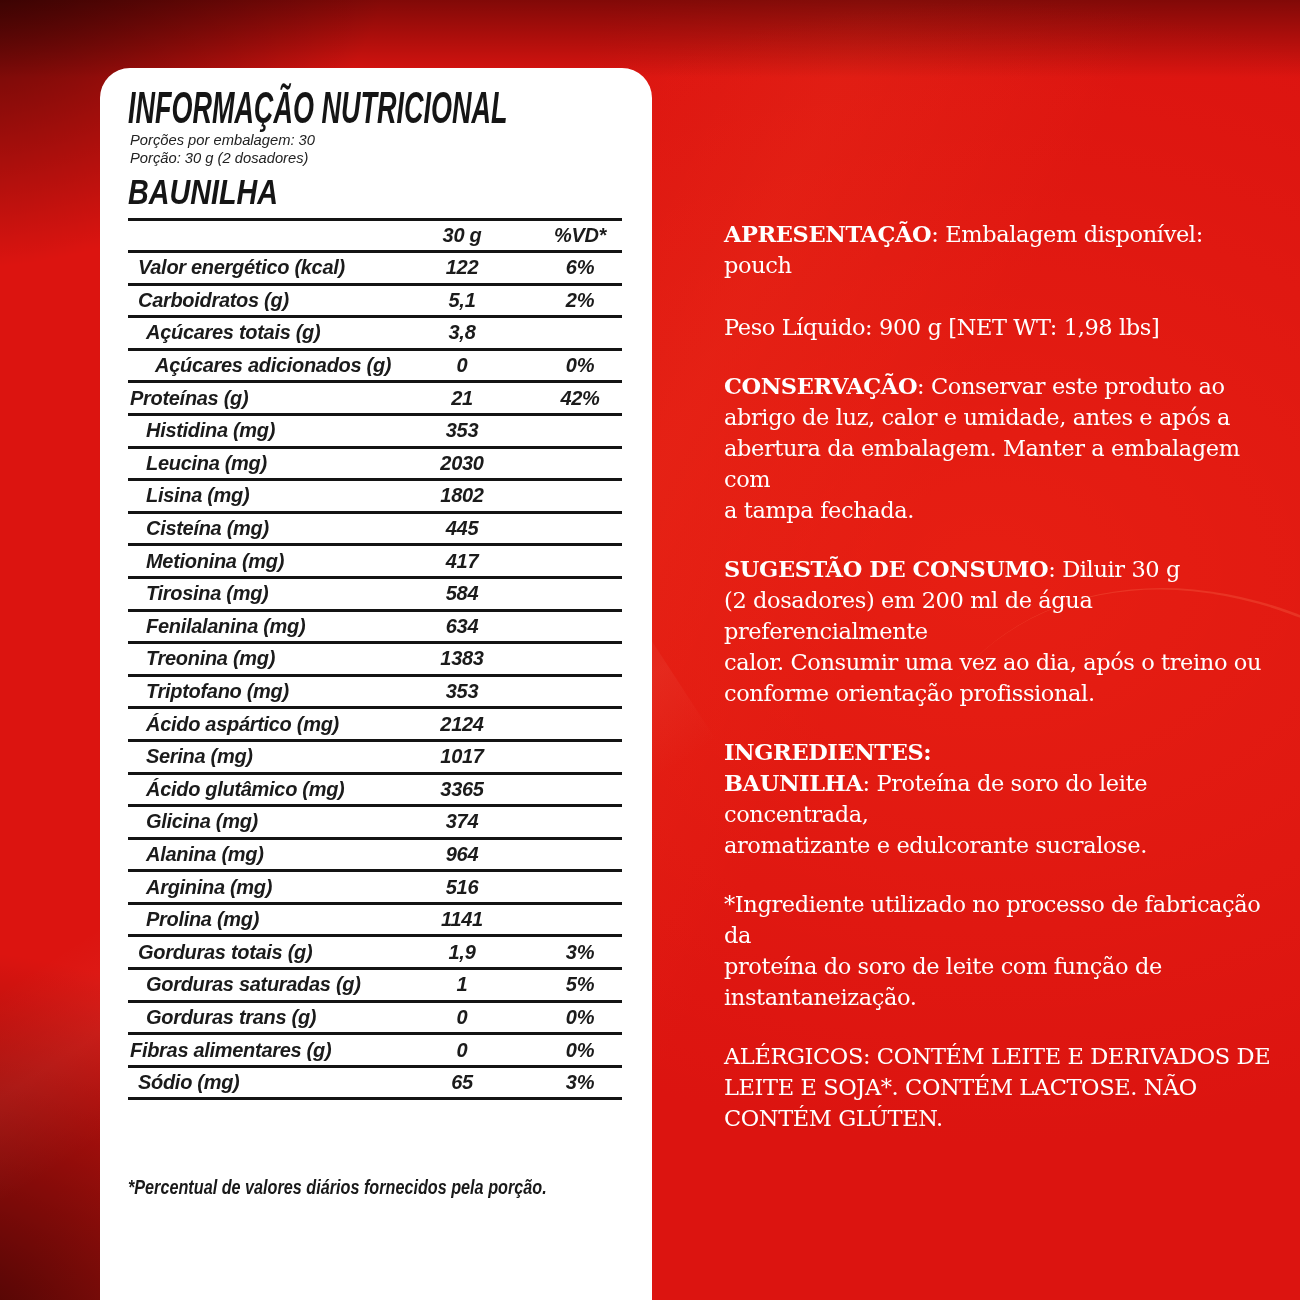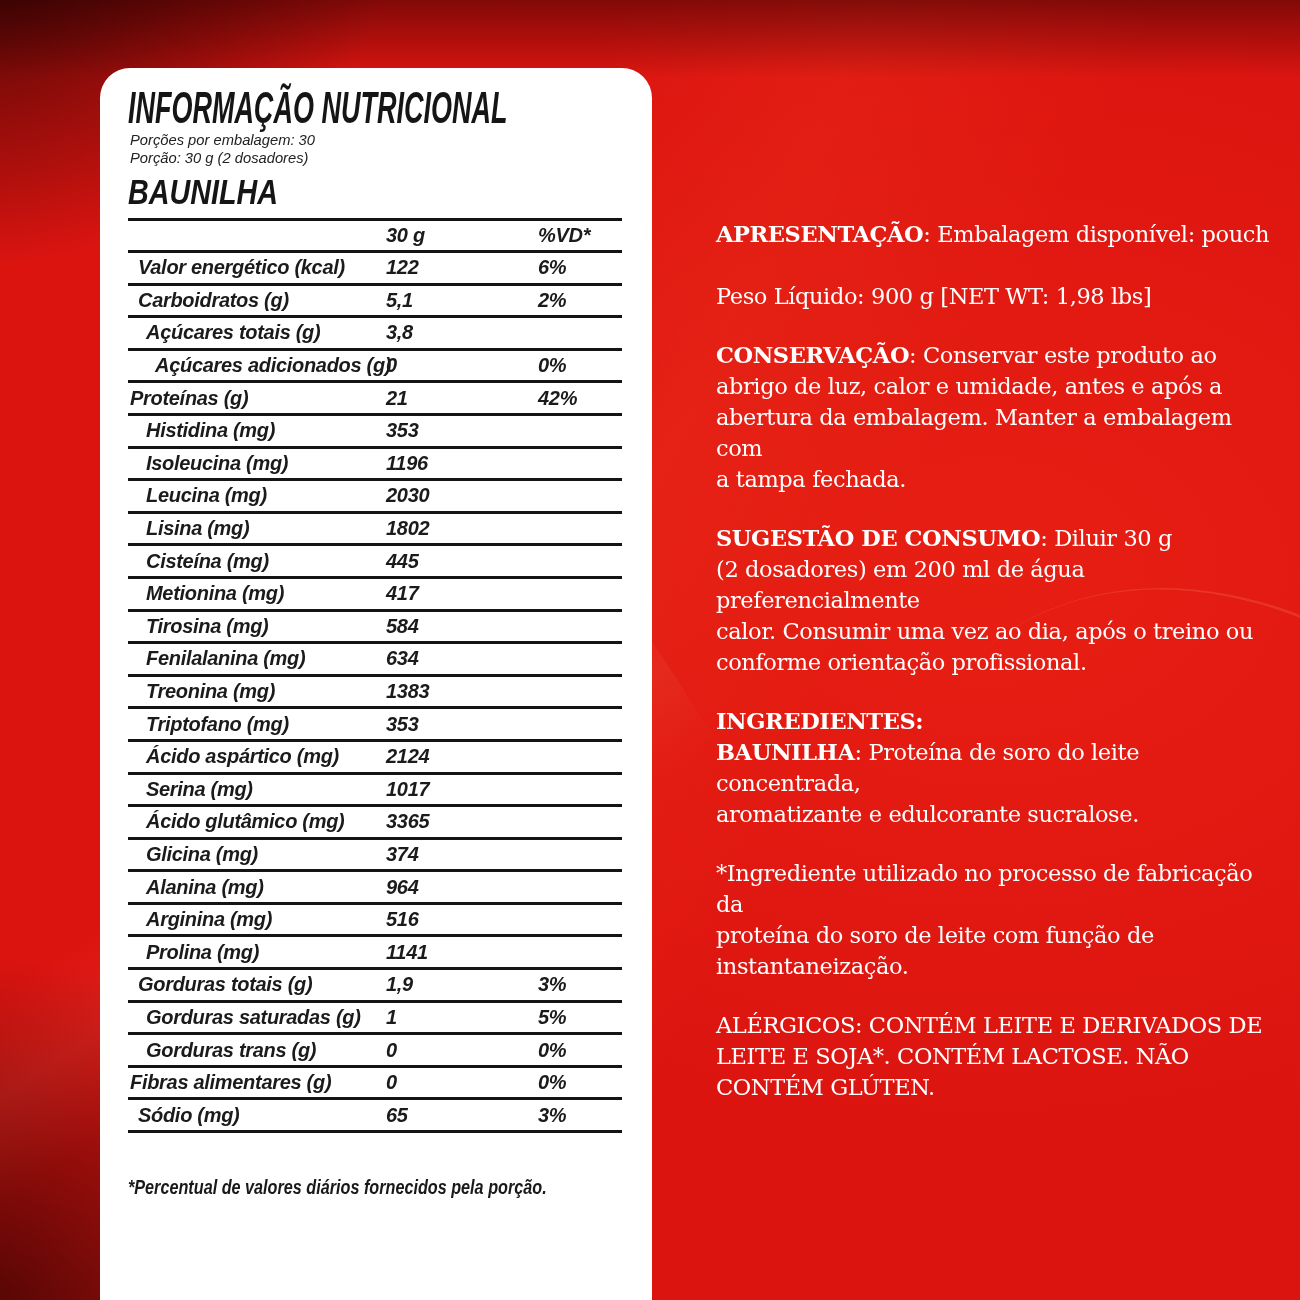--- a/index.html
+++ b/index.html
@@ -55,37 +55,37 @@
     position:absolute;left:28px;top:150px;width:494px;
     border-top:3px solid #141414;
     font-weight:bold;font-size:20px;letter-spacing:-0.3px;color:#1b1b1b;
   }
   .t-row{
     display:grid;grid-template-columns:258px 152px 84px;
     align-items:center;height:29.6px;border-bottom:3px solid #141414;
   }
   .t-head{height:29px;}
   .t-label{white-space:nowrap;overflow:visible;}
-  .t-num,.t-dv{white-space:nowrap;}
+  .t-num,.t-dv{text-align:center;white-space:nowrap;}
   .ind0{padding-left:2px;}
   .ind1{padding-left:10px;}
   .ind2{padding-left:18px;}
   .ind3{padding-left:27px;}
   .lfoot{
     position:absolute;left:28px;top:1108px;
     font-size:20px;font-weight:bold;white-space:nowrap;
     transform:scaleX(0.81);transform-origin:0 0;color:#191919;
   }
   
   .info{
     position:absolute;left:712px;top:219px;width:560px;
     color:#ffffff;font-family:"DejaVu Serif","Liberation Serif",serif;
     font-size:22.5px;line-height:31px;letter-spacing:-0.4px;
   }
-  .info p{margin:0 0 28px 4px;}
+  .info p{margin:0 0 28px 12px;}
   .info .b{font-weight:bold;}
 </style>
 </head>
 <body>
 
 <div class="bg"></div>
 <div class="streak streak-1"></div>
 <div class="streak streak-2"></div>
 
 <div class="card">
@@ -124,25 +124,20 @@
           <div class="t-dv">0%</div>
         </div>
         <div class="t-row">
           <div class="t-label ind0">Proteínas (g)</div>
           <div class="t-num">21</div>
           <div class="t-dv">42%</div>
         </div>
         <div class="t-row">
           <div class="t-label ind2">Histidina (mg)</div>
           <div class="t-num">353</div>
-          <div class="t-dv"></div>
-        </div>
-        <div class="t-row">
-          <div class="t-label ind2">Isoleucina (mg)</div>
-          <div class="t-num">1196</div>
           <div class="t-dv"></div>
         </div>
         <div class="t-row">
           <div class="t-label ind2">Leucina (mg)</div>
           <div class="t-num">2030</div>
           <div class="t-dv"></div>
         </div>
         <div class="t-row">
           <div class="t-label ind2">Lisina (mg)</div>
           <div class="t-num">1802</div>

